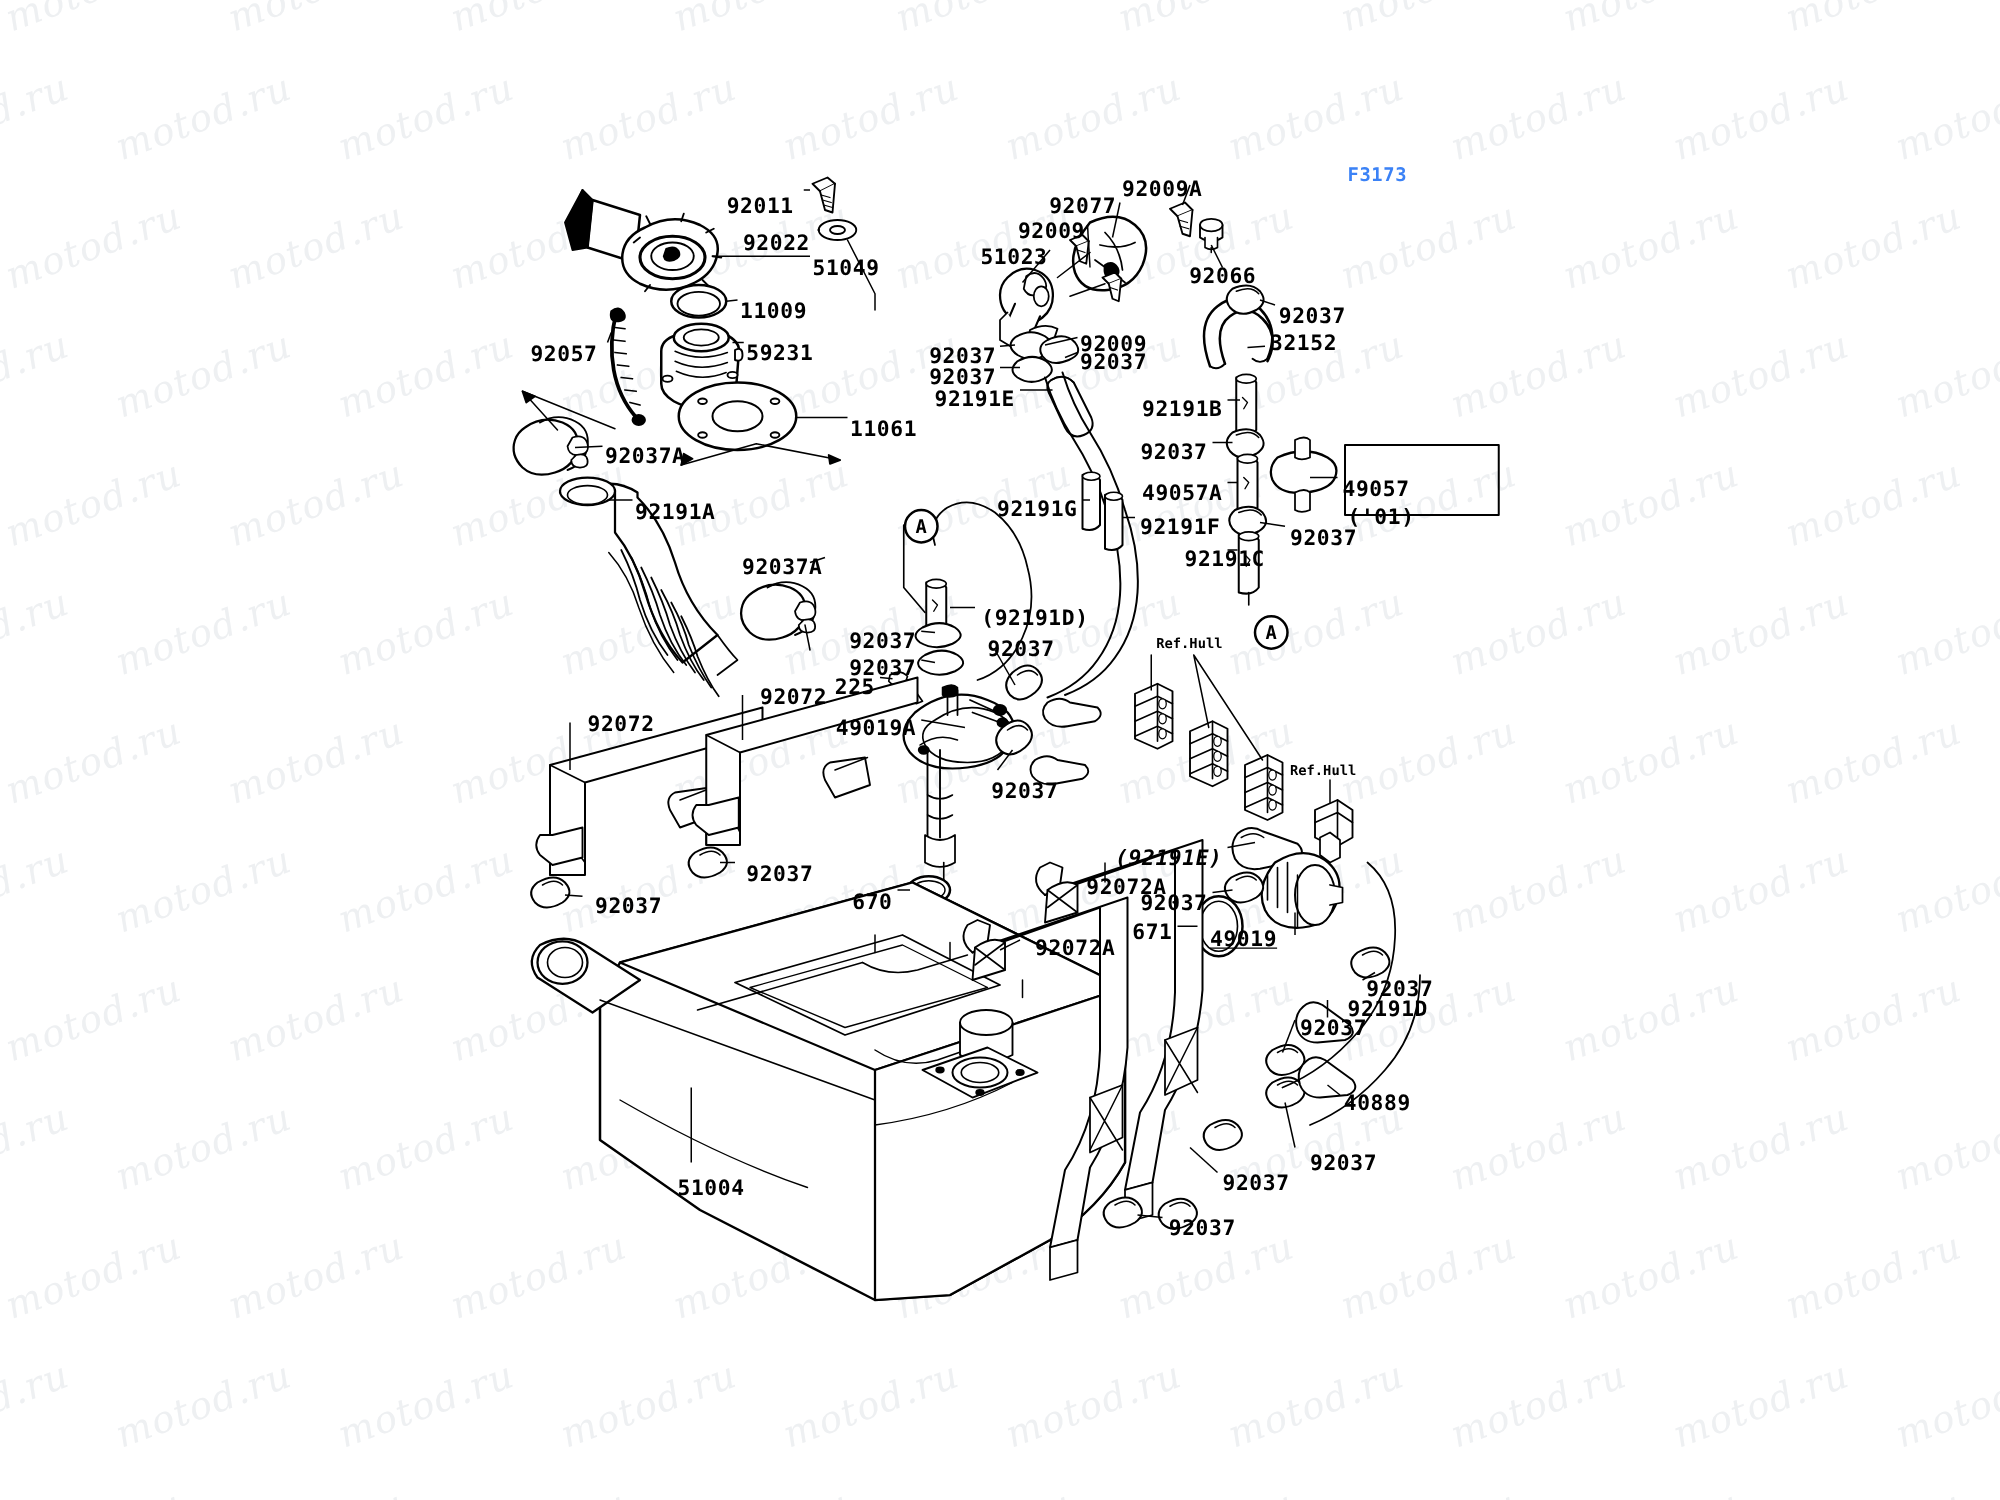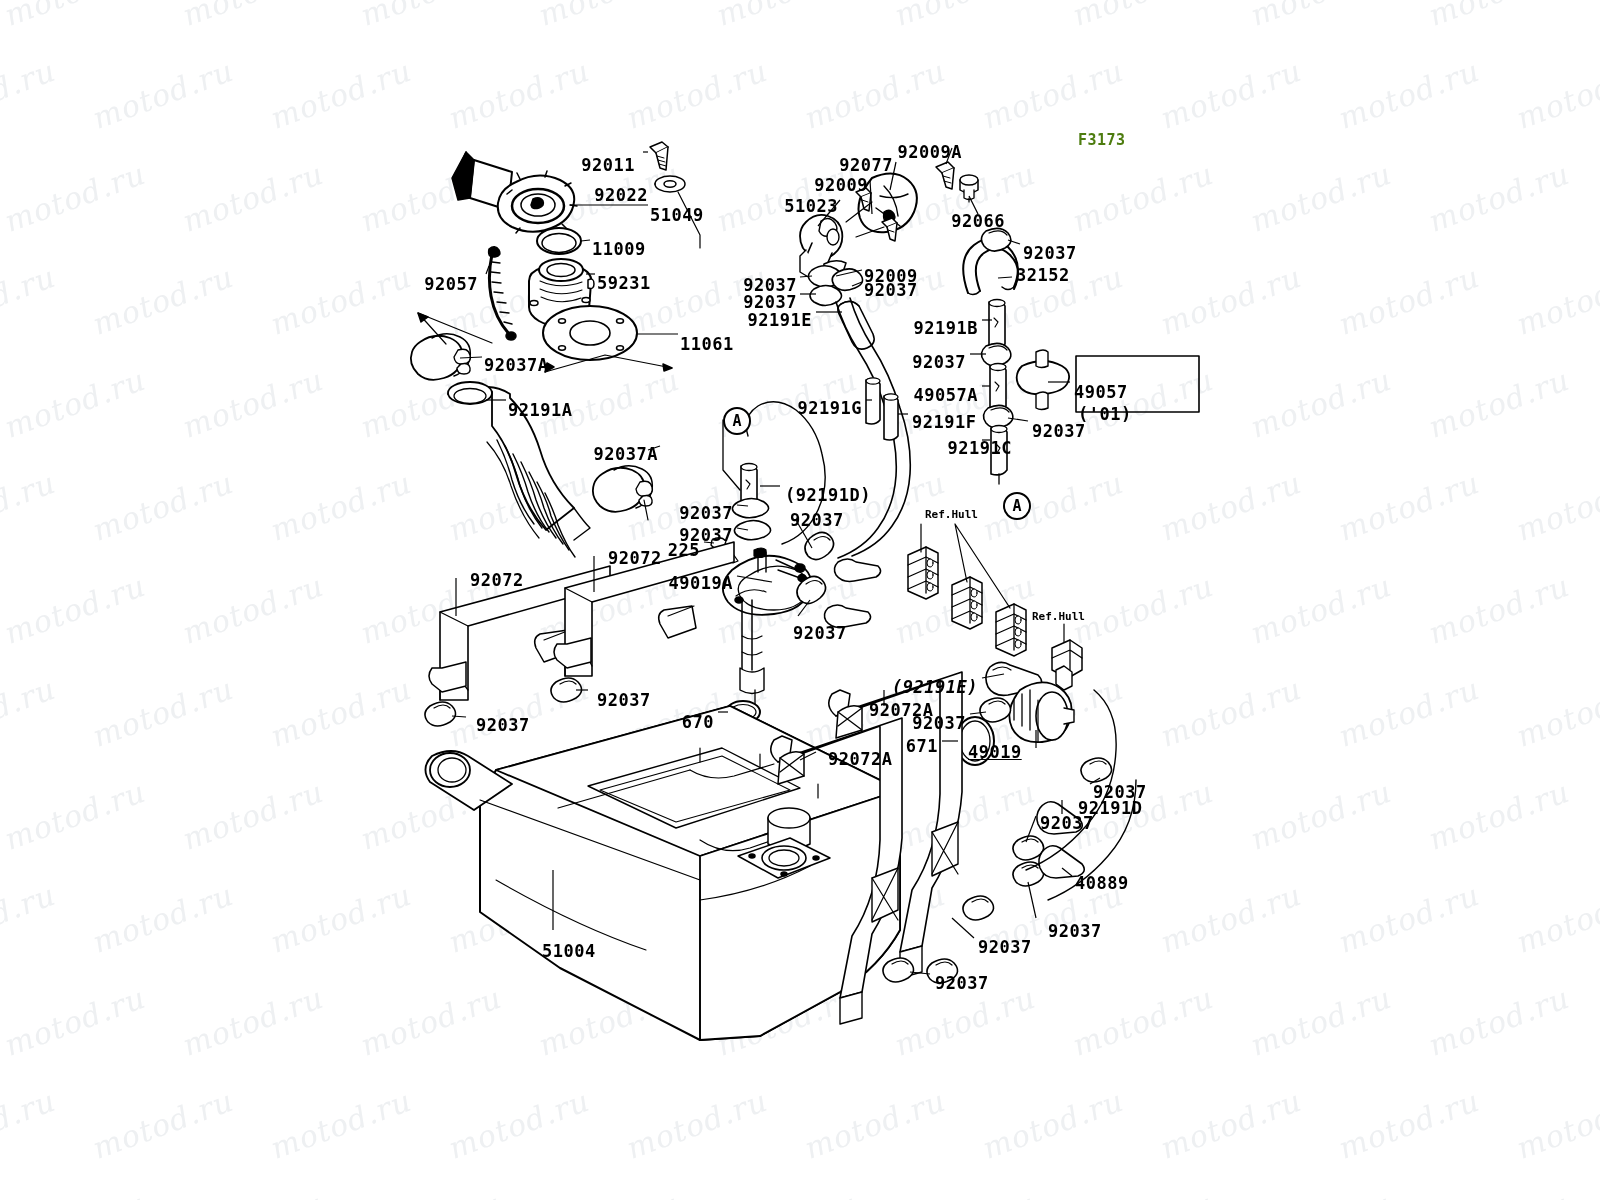--- a/index.html
+++ b/index.html
@@ -15,21 +15,21 @@
 
   
   #diagram{position:absolute;inset:0;z-index:10;}
   svg{position:absolute;top:0;left:0;width:1600px;height:1200px;overflow:visible;}
 
   
   .lbl{position:absolute;z-index:20;font-family:"DejaVu Sans Mono","Liberation Mono",monospace;
        font-size:17px;font-weight:bold;color:#000;white-space:nowrap;letter-spacing:0.5px;}
   .lbl.r{transform:translateX(-100%);}
   .code{position:absolute;z-index:20;font-family:"DejaVu Sans Mono","Liberation Mono",monospace;
-        font-size:15px;font-weight:bold;color:#4d7c0f;letter-spacing:0.5px;}
+        font-size:15px;font-weight:bold;color:#3b82f6;letter-spacing:0.5px;}
   .refhull{position:absolute;z-index:20;font-family:"DejaVu Sans Mono","Liberation Mono",monospace;
            font-size:11px;font-weight:bold;color:#000;white-space:nowrap;}
 </style>
 </head>
 <body>
 
 <div id="watermarks">
     <div class="wm" style="left: 0px; top: 0px;">motod.ru</div>
     <div class="wm" style="left: 178px; top: 0px;">motod.ru</div>
     <div class="wm" style="left: 356px; top: 0px;">motod.ru</div>

